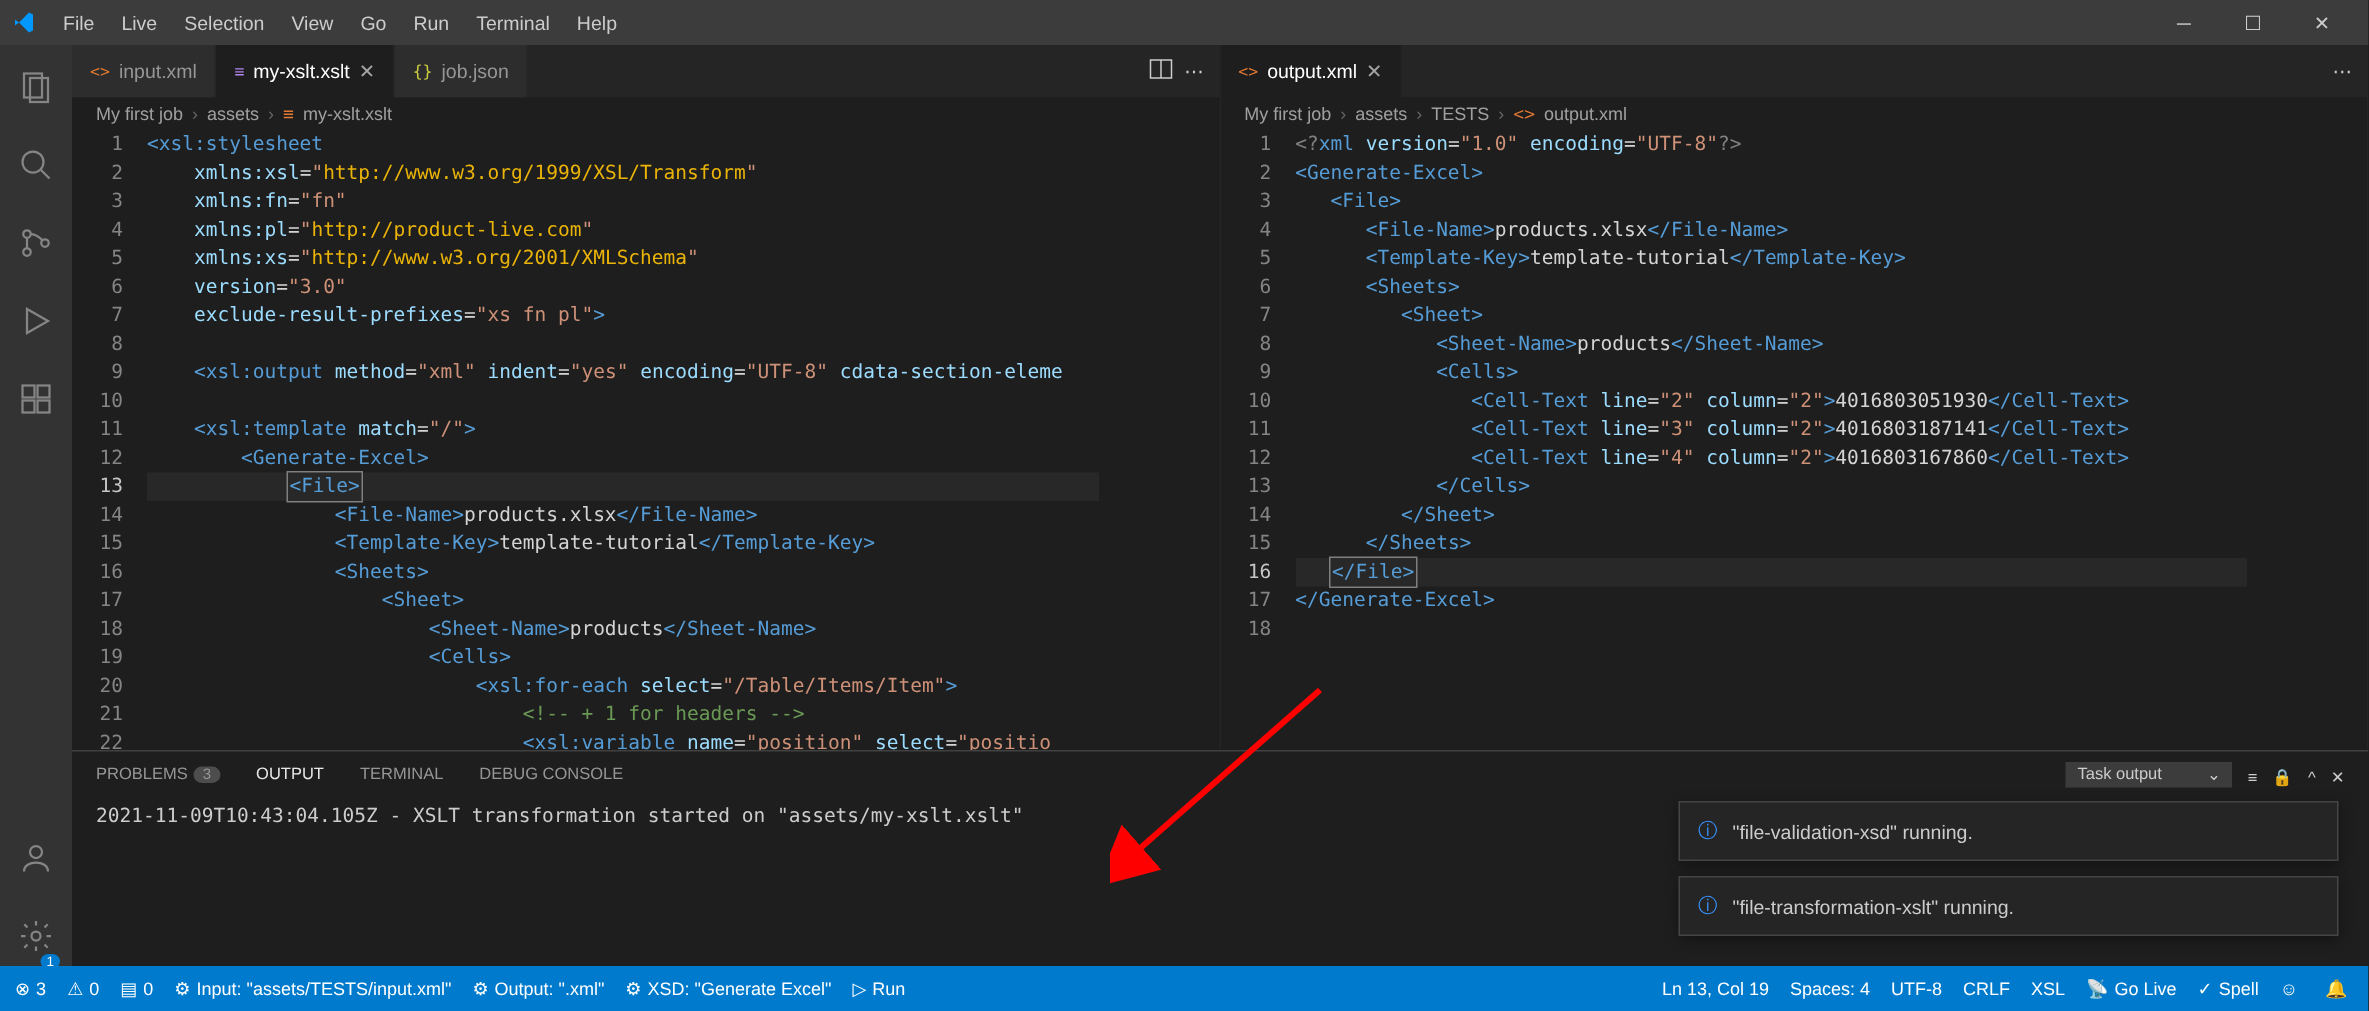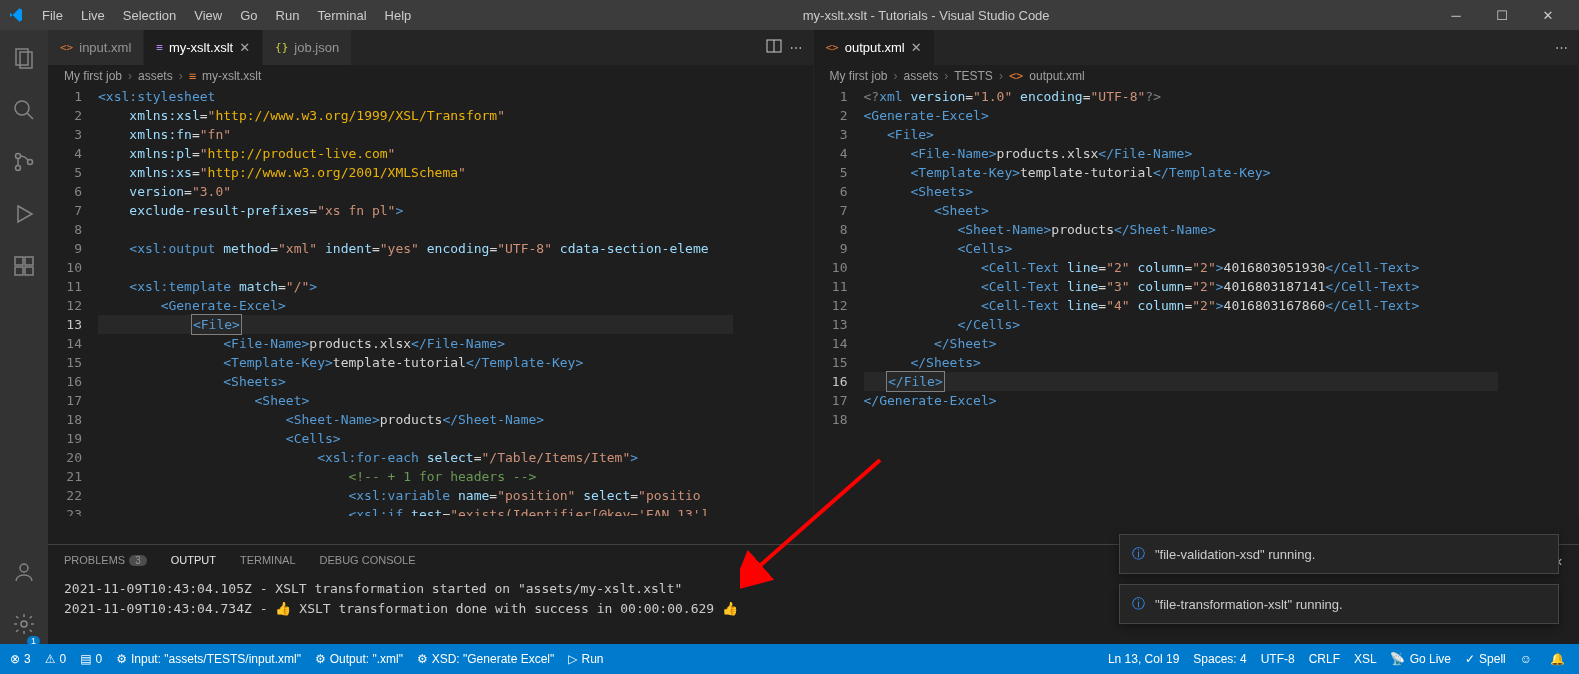--- a/index.html
+++ b/index.html
@@ -31,21 +31,21 @@
 .code { flex: 1; white-space: pre; color: #d4d4d4; overflow: hidden; }
 .code .line { height: 19px; }
 .minimap { width: 80px; background: #1e1e1e; opacity: 0.6; }
 .tag { color: #569cd6; }
 .attr { color: #9cdcfe; }
 .str { color: #ce9178; }
 .link { color: #eab308; }
 .pi { color: #808080; }
 .comment { color: #6a9955; }
 .txt { color: #d4d4d4; }
-.panel { position: absolute; left: 48px; right: 0; bottom: 30px; height: 100px; background: #1e1e1e; border-top: 1px solid #414141; display: flex; flex-direction: column; }
+.panel { position: absolute; left: 48px; right: 0; bottom: 30px; height: 144px; background: #1e1e1e; border-top: 1px solid #414141; display: flex; flex-direction: column; }
 .panel-tabs { height: 30px; display: flex; align-items: center; padding: 0 16px; gap: 24px; font-size: 11px; }
 .panel-tab { color: #969696; cursor: pointer; position: relative; }
 .panel-tab.active { color: #e7e7e7; }
 .panel-tab .count { background: #4d4d4d; border-radius: 8px; padding: 0 6px; margin-left: 4px; font-size: 10px; }
 .panel-actions { margin-left: auto; display: flex; align-items: flex-end; gap: 10px; color: #cccccc; }
 .panel-actions .task-select { background: #3c3c3c; padding: 2px 8px; font-size: 11px; display: flex; align-items: center; gap: 30px; }
 .panel-body { flex: 1; padding: 4px 16px; font-family: Consolas, monospace; font-size: 13px; line-height: 20px; color: #cccccc; overflow: hidden; }
 .statusbar { position: absolute; left: 0; right: 0; bottom: 0; height: 30px; background: #007acc; color: #ffffff; display: flex; align-items: center; padding: 0 10px; font-size: 12px; gap: 14px; }
 .statusbar .sb-item { display: flex; align-items: center; gap: 4px; cursor: pointer; }
 .statusbar .sb-spacer { flex: 1; }
@@ -70,21 +70,20 @@
   <div class="menu" id="menubar">
       <span>File</span>
       <span>Live</span>
       <span>Selection</span>
       <span>View</span>
       <span>Go</span>
       <span>Run</span>
       <span>Terminal</span>
       <span>Help</span>
     </div>
-  <div class="title">my-xslt.xslt - Tutorials - Visual Studio Code</div>
   <div class="controls">
     <span>─</span>
     <span>☐</span>
     <span>✕</span>
   </div>
 </div>
 
 <div class="activitybar">
   <div class="aicon">
       <svg class="icon24" viewBox="0 0 24 24" fill="none" stroke="currentColor" stroke-width="1.5">
@@ -257,21 +256,20 @@
           <span>⌄</span>
         </div>
       <span>≡</span>
       <span>🔒</span>
       <span>^</span>
       <span>✕</span>
     </div>
   </div>
   <div class="panel-body" id="panel-body">
       <div>2021-11-09T10:43:04.105Z - XSLT transformation started on "assets/my-xslt.xslt"</div>
-      <div>2021-11-09T10:43:04.734Z - 👍 XSLT transformation done with success in 00:00:00.629 👍</div>
     </div>
 </div>
 
 <div class="notifications" id="notifs">
     <div class="notif">
       <span class="info-icon">ⓘ</span>
       <span>"file-validation-xsd" running.</span>
     </div>
     <div class="notif">
       <span class="info-icon">ⓘ</span>

